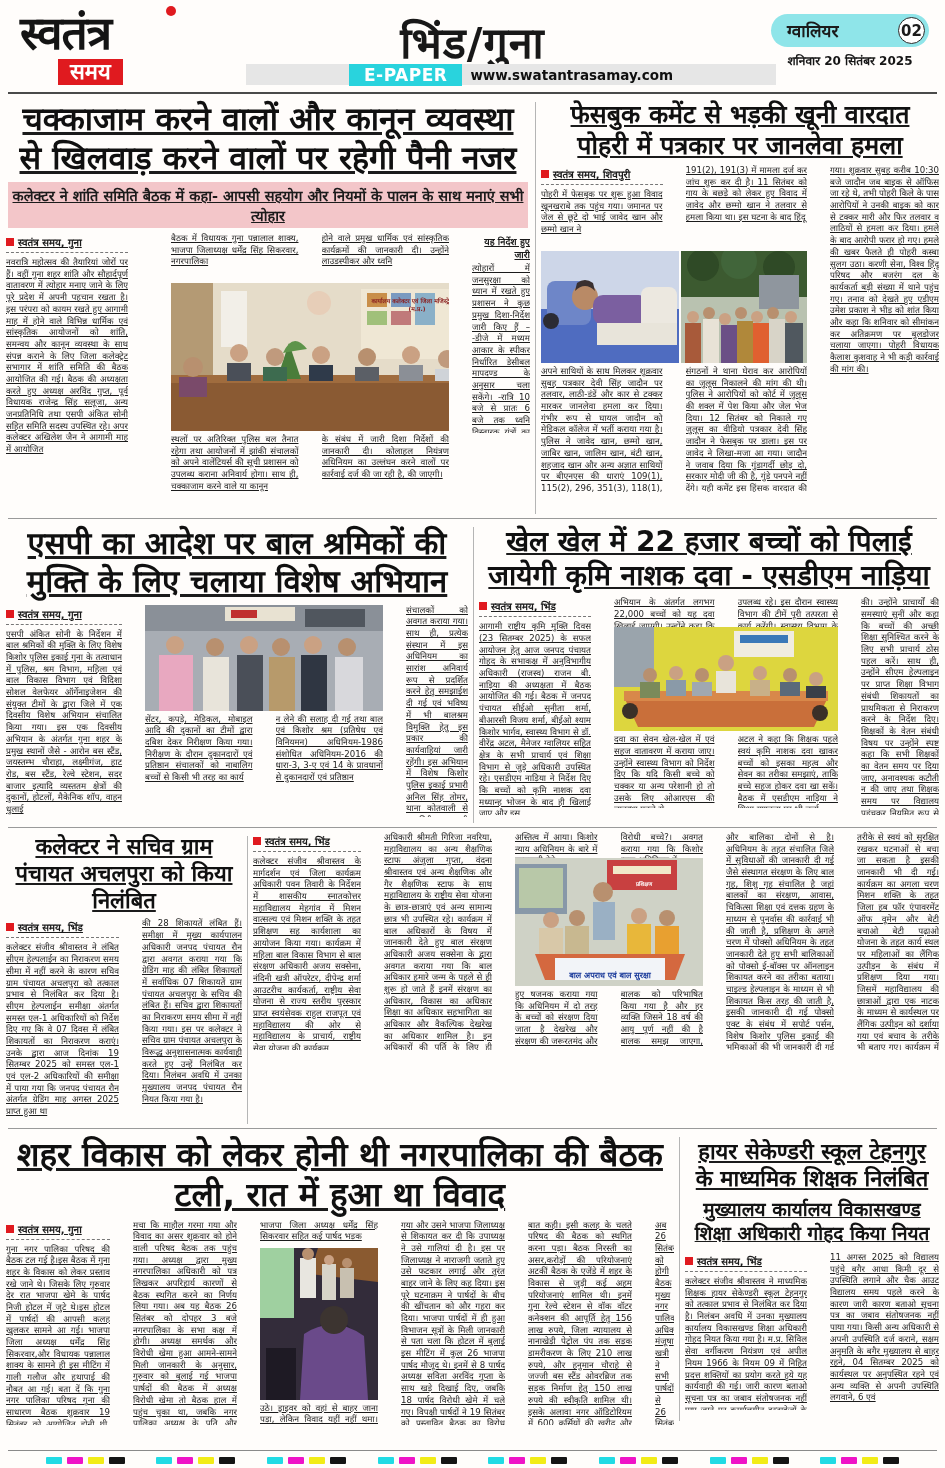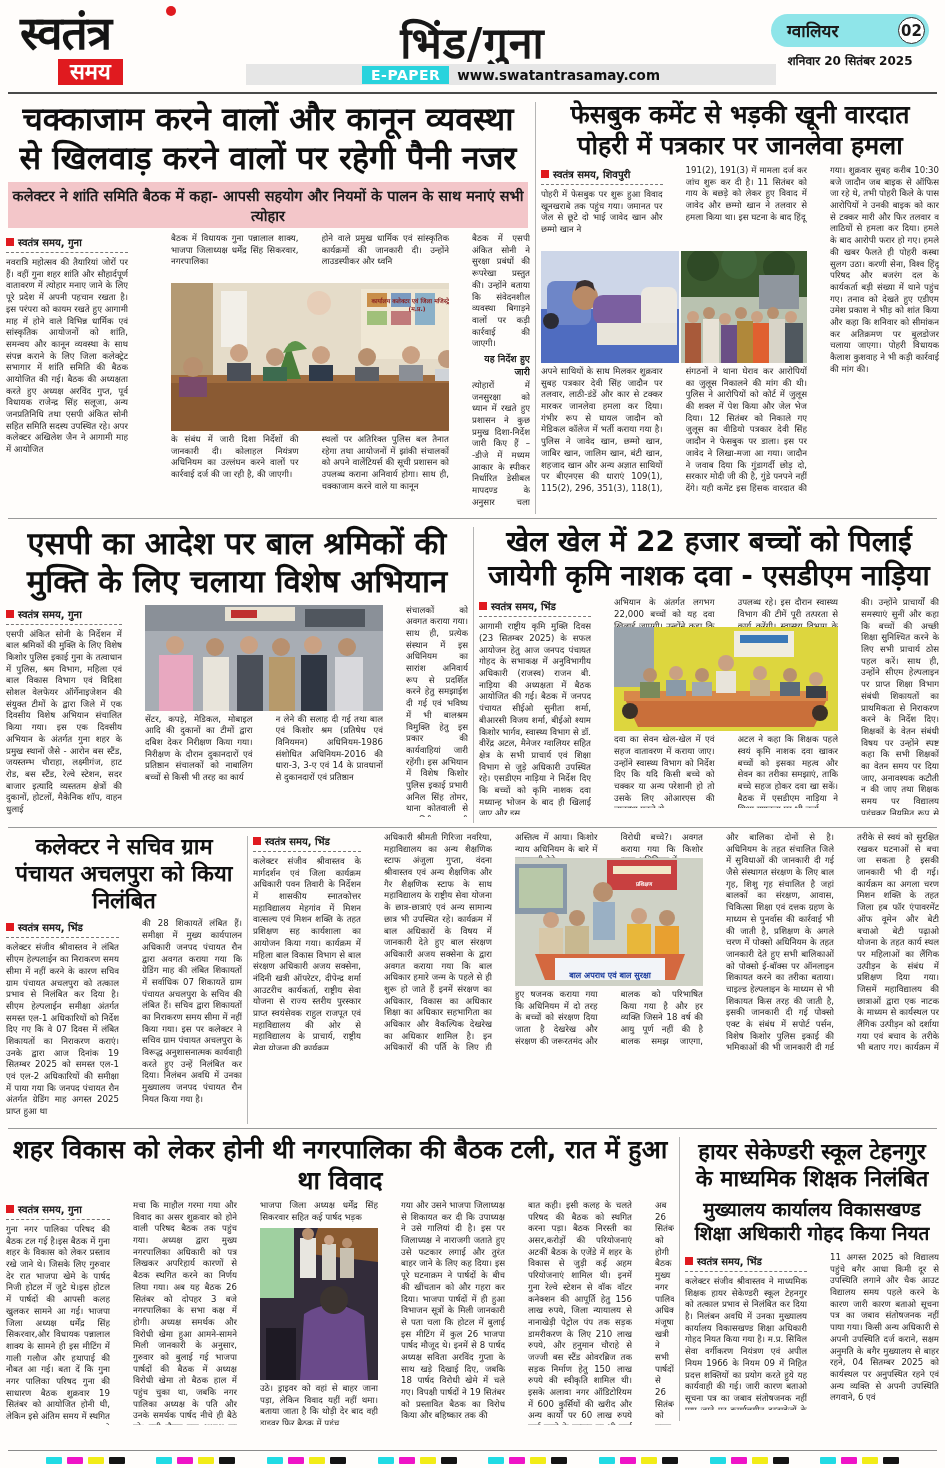--- a/index.html
+++ b/index.html
@@ -7,33 +7,33 @@
         font-family:"DejaVu Sans",sans-serif;color:#1b1b1b;overflow:hidden;box-sizing:border-box;padding:0 6px;}
   *{box-sizing:border-box;}
   
   .masthead{position:relative;height:92px;padding-top:8px;}
   .logo{position:absolute;left:14px;top:10px;width:200px;line-height:1;}
   .logo-top{font-family:"DejaVu Serif",serif;font-weight:bold;font-size:46px;color:#141414;position:relative;display:inline-block;letter-spacing:-1px;}
   .logo-dot{position:absolute;right:44px;top:-4px;width:10px;height:10px;border-radius:50%;background:#e01a1f;}
   .logo-bottom{display:inline-block;background:#e01a1f;color:#fff;font-weight:bold;font-size:22px;padding:2px 12px;margin:3px 0 0 38px;}
   .edition-title{position:absolute;left:0;right:0;top:12px;text-align:center;font-size:43px;font-weight:800;letter-spacing:1px;color:#181818;}
   .url-bar{position:absolute;left:240px;top:64px;width:530px;height:21px;background:#e6e6e6;display:flex;align-items:center;justify-content:center;gap:8px;}
-  .epaper{background:#29d3dd;color:#fff;font-weight:bold;font-size:14px;padding:1px 9px;letter-spacing:.5px;}
+  .epaper{background:#29d3dd;color:#fff;font-weight:bold;font-size:17px;padding:1px 15px;letter-spacing:.5px;}
   .url{font-size:13.5px;font-weight:bold;color:#101010;}
   .edition-badge{position:absolute;right:10px;top:14px;width:158px;text-align:center;}
   .badge-pill{background:#8fe5e9;border-radius:18px;display:flex;align-items:center;justify-content:space-between;padding:3px 4px 3px 16px;}
   .badge-city{font-weight:800;font-size:17px;}
   .badge-num{background:#fff;border:1.5px solid #2b2b2b;border-radius:50%;width:27px;height:27px;display:flex;align-items:center;justify-content:center;font-weight:800;font-size:15px;}
   .badge-date{font-size:12px;font-weight:bold;margin-top:5px;color:#161616;}
   
   .rule{border-top:2px solid #4a4a4a;margin:0 2px;}
   .rule.thin{border-top:1px solid #9a9a9a;}
   .vdiv{width:1px;background:#b5b5b5;margin:4px 5px;}
   
-  .sec{display:flex;overflow:hidden;padding-top:4px;}
+  .sec{display:flex;overflow:hidden;padding-top:4px;text-decoration:underline;}
   article{overflow:hidden;}
   .hl{font-weight:800;text-align:center;line-height:1.22;color:#101010;margin:2px 4px 4px;}
   .subhead-pink{background:#f3c6c9;font-weight:bold;font-size:14.5px;text-align:center;padding:3px 4px;margin:2px 2px 5px;}
   .subhead-plain{font-weight:800;font-size:19px;text-align:center;line-height:1.3;margin:2px 4px 6px;color:#141414;}
   .cols{display:flex;gap:23px;overflow:hidden;}
   .col{overflow:hidden;}
   .bt{font-size:8.6px;line-height:1.36;text-align:justify;color:#1d1d1d;overflow:hidden;}
   .bt-sub{font-size:9.3px;font-weight:bold;text-align:right;margin:2px 0;}
   .byline{display:flex;align-items:center;gap:4px;font-weight:bold;font-size:10px;padding:2px 0 3px;border-bottom:1px dashed #777;margin-bottom:4px;white-space:nowrap;overflow:hidden;}
   .byline-sq{width:8px;height:8px;background:#e01a1f;flex:0 0 auto;}
@@ -120,26 +120,25 @@
               <circle cx="240" cy="72" r="9" fill="#caa183"></circle>
                 <rect x="228" y="82" width="24" height="16" fill="#8b8f96"></rect>
               <circle cx="276" cy="76" r="9" fill="#c09a7d"></circle>
                 <rect x="264" y="86" width="24" height="12" fill="#cfd3d8"></rect>
               <circle cx="22" cy="84" r="10" fill="#b8906f"></circle>
                 <rect x="8" y="94" width="28" height="20" fill="#7a4a6a"></rect>
             </svg>
             <div class="ph-cap" style="top:14px;right:4px;width:96px;font-size:6px;color:#8a2020;">कार्यालय कलेक्टर एवं जिला मजिस्ट्रेट गुना (म.प्र.)</div>
           </div>
           <div class="cols" style="height:74px;margin-top:3px">
+            <div class="col bt" style="width:146px">स्थलों पर अतिरिक्त पुलिस बल तैनात रहेगा तथा आयोजनों में झांकी संचालकों को अपने वालेंटियर्स की सूची प्रशासन को उपलब्ध कराना अनिवार्य होगा। साथ ही, चक्काजाम करने वाले या कानून</div>
             <div class="col bt" style="width:146px">के संबंध में जारी दिशा निर्देशों की जानकारी दी। कोलाहल नियंत्रण अधिनियम का उल्लंघन करने वालों पर कार्रवाई दर्ज की जा रही है, की जाएगी।</div>
-            <div class="col bt" style="width:146px">स्थलों पर अतिरिक्त पुलिस बल तैनात रहेगा तथा आयोजनों में झांकी संचालकों को अपने वालेंटियर्स की सूची प्रशासन को उपलब्ध कराना अनिवार्य होगा। साथ ही, चक्काजाम करने वाले या कानून</div>
           </div>
         </div>
         <div class="col" style="flex:1">
-          <div class="bt">बैठक में एसपी अंकित सोनी ने सुरक्षा प्रबंधों की रूपरेखा प्रस्तुत की। उन्होंने बताया कि संवेदनशील व्यवस्था बिगाड़ने वालों पर कड़ी कार्रवाई की जाएगी।</div>
           <div class="bt-sub">यह निर्देश हुए जारी</div>
           <div class="bt" style="height:170px">त्योहारों में जनसुरक्षा को ध्यान में रखते हुए प्रशासन ने कुछ प्रमुख दिशा-निर्देश जारी किए हैं – -डीजे में मध्यम आकार के स्पीकर निर्धारित डेसीबल मापदण्ड के अनुसार चला सकेंगे। -रात्रि 10 बजे से प्रातः 6 बजे तक ध्वनि विस्तारक यंत्रों का प्रयोग प्रतिबंधित रहेगा। -आयोजन स्थल पर प्रत्येक 50 व्यक्तियों पर एक वालंटियर की तैनाती अनिवार्य होगी, वालंटियर निर्धारित ड्रेस में रहेंगे। -झांकी समितियों द्वारा दिन में 2 एवं रात्रि के समय 4 वॉलेंटियर की तैनाती सुनिश्चित की जाए। -कानून व्यवस्था से संबंधित उल्लंघन की शिकायतें नागरिक टोल फ्री नंबर 112 पर दर्ज करा सकेंगे। -कानून व्यवस्था बिगाड़ने वालों के विरूद्ध सख्त कार्यवाही करते हुए एफआईआर दर्ज की जायेगी।</div>
         </div>
       </div>
     </article>
 
     <div class="vdiv"></div>
 
     <article style="flex:1">
       <h1 class="hl" style="font-size:25px">फेसबुक कमेंट से भड़की खूनी वारदात पोहरी में पत्रकार पर जानलेवा हमला</h1>
@@ -366,21 +365,21 @@
         <div class="col bt" style="width:108px">और बालिका दोनों से है। अधिनियम के तहत संचालित जिले में सुविधाओं की जानकारी दी गई जैसे संस्थागत संरक्षण के लिए बाल गृह, शिशु गृह संचालित है जहां बालकों का संरक्षण, आवास, चिकित्सा शिक्षा एवं दत्तक ग्रहण के माध्यम से पुनर्वास की कार्रवाई भी की जाती है, प्रशिक्षण के अगले चरण में पोक्सो अधिनियम के तहत जानकारी देते हुए सभी बालिकाओं को पोक्सो ई-बॉक्स पर ऑनलाइन शिकायत करने का तरीका बताया। चाइल्ड हेल्पलाइन के माध्यम से भी शिकायत किस तरह की जाती है, इसकी जानकारी दी गई पोक्सो एक्ट के संबंध में सपोर्ट पर्सन, विशेष किशोर पुलिस इकाई की भूमिकाओं की भी जानकारी दी गई और किस</div>
         <div class="col bt" style="flex:1">तरीके से स्वयं को सुरक्षित रखकर घटनाओं से बचा जा सकता है इसकी जानकारी भी दी गई। कार्यक्रम का अगला चरण मिशन शक्ति के तहत जिला हब फॉर एंपावरमेंट ऑफ वूमेन और बेटी बचाओ बेटी पढ़ाओ योजना के तहत कार्य स्थल पर महिलाओं का लैंगिक उत्पीड़न के संबंध में प्रशिक्षण दिया गया। जिसमें महाविद्यालय की छात्राओं द्वारा एक नाटक के माध्यम से कार्यस्थल पर लैंगिक उत्पीड़न को दर्शाया गया एवं बचाव के तरीके भी बताए गए। कार्यक्रम में राष्ट्रीय सेवा योजना की कार्यक्रम अधिकारी श्रीमती गिरिजा नवरिया द्वारा स्पष्ट किया गया कि बाल अधिकार और महिलाओं से संबंधित विभिन्न कानून की जानकारी अत्यंत आवश्यक है।</div>
       </div>
     </article>
   </section>
 
   <div class="rule thin"></div>
 
   <section class="sec" style="height:296px">
     <article style="width:668px">
-      <h1 class="hl" style="font-size:25px">शहर विकास को लेकर होनी थी नगरपालिका की बैठक टली, रात में हुआ था विवाद</h1>
+      <h1 class="hl" style="font-size:33px">शहर विकास को लेकर होनी थी नगरपालिका की बैठक टली, रात में हुआ था विवाद</h1>
       <div class="cols" style="height:252px">
         <div class="col" style="width:104px">
           <div class="byline">
             <span class="byline-sq"></span>
             <span>स्वतंत्र समय, गुना</span>
           </div>
           <div class="bt">गुना नगर पालिका परिषद की बैठक टल गई है।इस बैठक में गुना शहर के विकास को लेकर प्रस्ताव रखे जाने थे। जिसके लिए गुरुवार देर रात भाजपा खेमे के पार्षद निजी होटल में जुटे थे।इस होटल में पार्षदों की आपसी कलह खुलकर सामने आ गई। भाजपा जिला अध्यक्ष धर्मेंद्र सिंह सिकरवार,और विधायक पन्नालाल शाक्य के सामने ही इस मीटिंग में गाली गलौज और हथापाई की नौबत आ गई। बता दें कि गुना नगर पालिका परिषद गुना की साधारण बैठक शुक्रवार 19 सितंबर को आयोजित होनी थी, लेकिन इसे अंतिम समय में स्थगित करना पड़ा। दरअसल, गुरुवार को भाजपा पार्षदों की मीटिंग के दौरान ऐसा बवाल</div>
         </div>
         <div class="col bt" style="width:104px">मचा कि माहौल गरमा गया और विवाद का असर शुक्रवार को होने वाली परिषद बैठक तक पहुंच गया। अध्यक्ष द्वारा मुख्य नगरपालिका अधिकारी को पत्र लिखकर अपरिहार्य कारणों से बैठक स्थगित करने का निर्णय लिया गया। अब यह बैठक 26 सितंबर को दोपहर 3 बजे नगरपालिका के सभा कक्ष में होगी। अध्यक्ष समर्थक और विरोधी खेमा हुआ आमने-सामने मिली जानकारी के अनुसार, गुरुवार को बुलाई गई भाजपा पार्षदों की बैठक में अध्यक्ष विरोधी खेमा तो बैठक हाल में पहुंच चुका था, जबकि नगर पालिका अध्यक्ष के पति और उनके समर्थक पार्षद नीचे ही बैठे रहे। इसी दौरान नपा अध्यक्ष का ड्राइवर बैठक की टोह लेने भीतर पहुंच गया। उसे देखते ही नगर पालिका उपाध्यक्ष धरम सोनी और</div>
         <div style="width:118px;overflow:hidden;">

